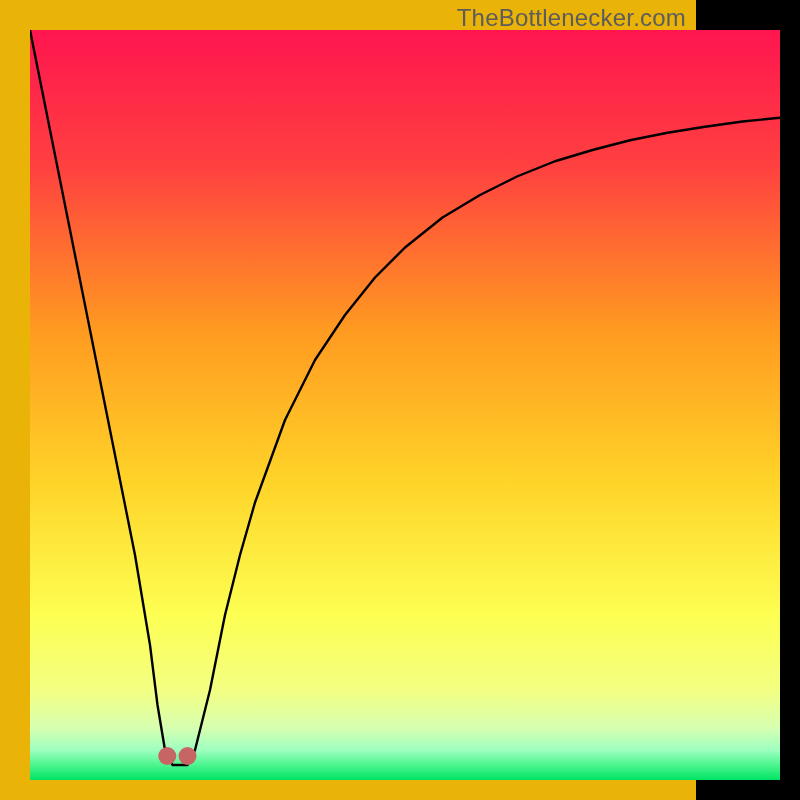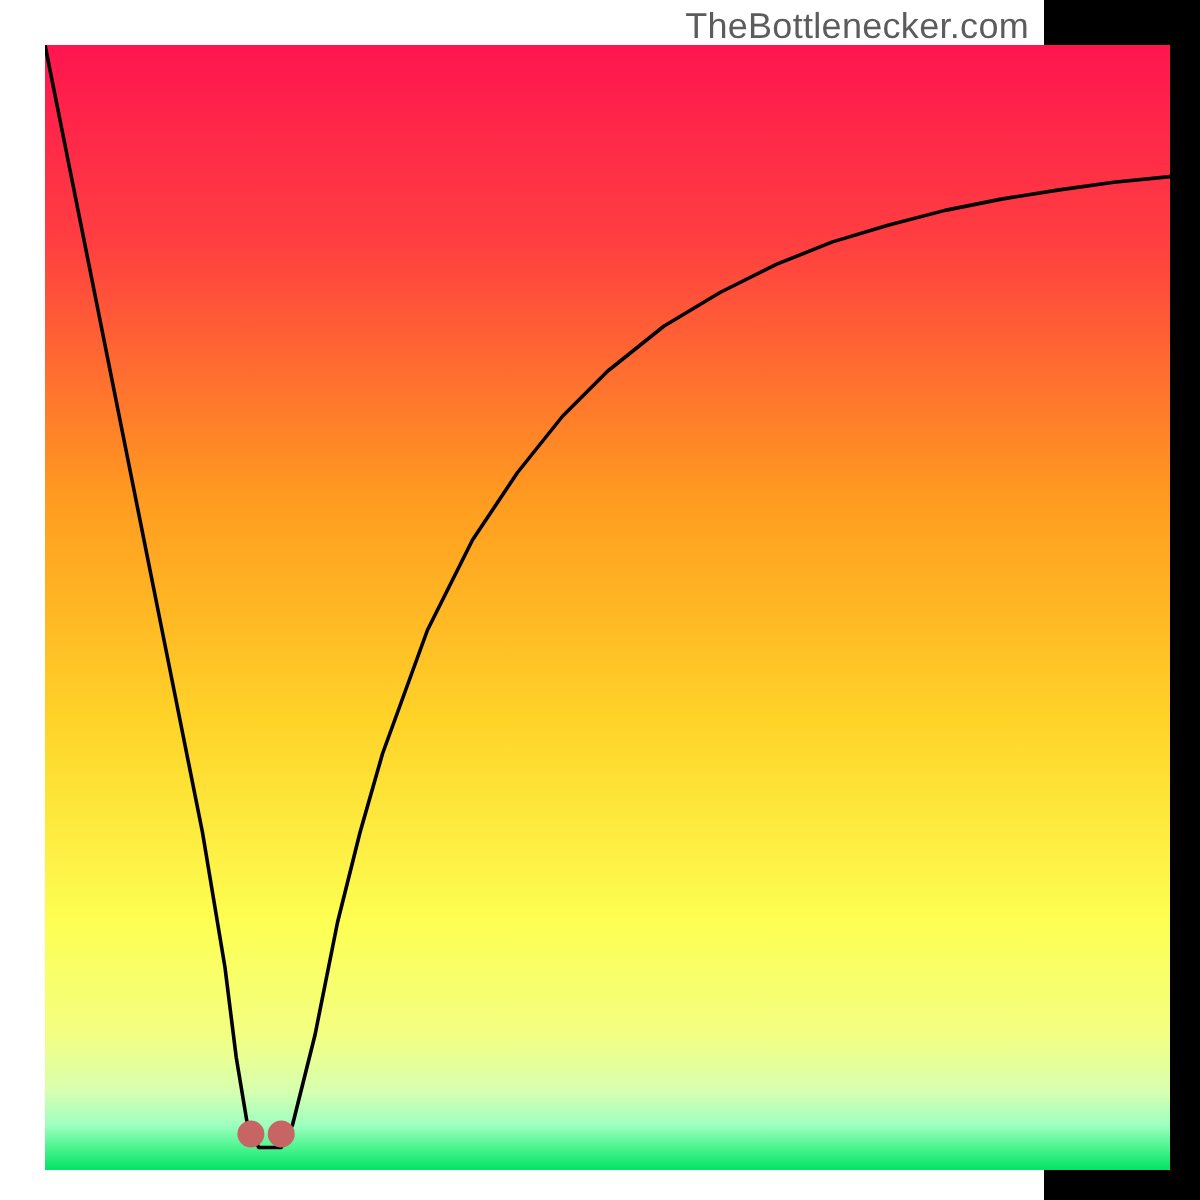--- a/index.html
+++ b/index.html
@@ -8,21 +8,21 @@
     width: 800px;
     height: 800px;
     overflow: hidden;
     background: #000;
     font-family: Arial, Helvetica, sans-serif;
   }
   .frame {
     position: absolute;
     left: 0; top: 0;
     width: 696px; height: 800px;
-    background: #ffffff;
+    background: #eab308;
   }
   .plot {
     position: absolute;
     left: 30px;
     top: 30px;
     width: 750px;
     height: 750px;
     overflow: hidden;
   }
   .plot svg {

